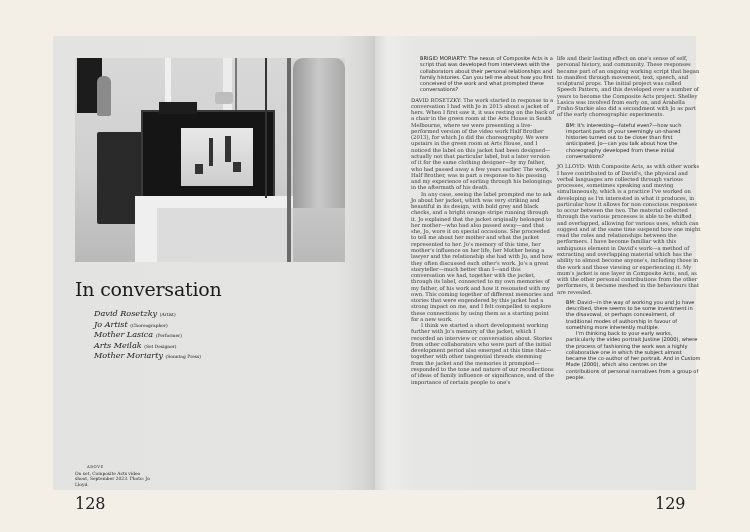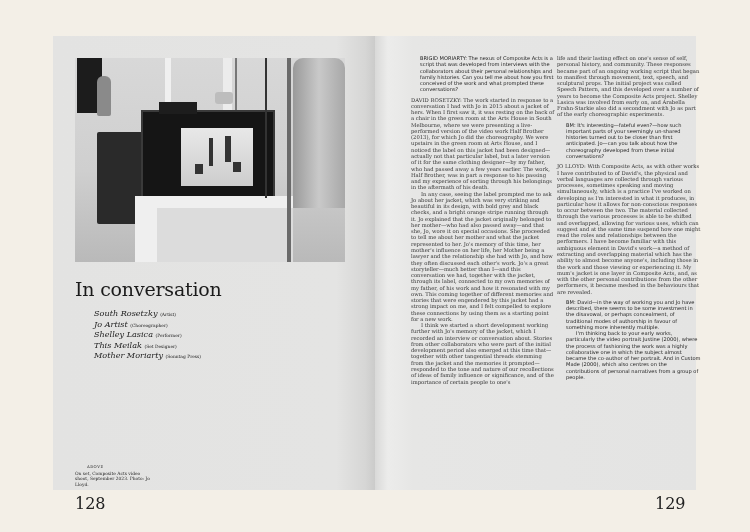--- a/index.html
+++ b/index.html
@@ -67,24 +67,24 @@
     <div class="plinth"></div>
     <div class="plinthside"></div>
     <div class="tank"></div>
     <div class="pole"></div>
     <div class="pole2"></div>
   </div>
 
   <h1>In conversation</h1>
 
   <div class="contribs">
-    <div><span class="nm">South Rosetzky</span> <span class="rl">(Artist)</span></div>
+    <div><span class="nm">David Rosetzky</span> <span class="rl">(Artist)</span></div>
     <div><span class="nm">Jo Artist</span> <span class="rl">(Choreographer)</span></div>
-    <div><span class="nm">Shelley Lasica</span> <span class="rl">(Performer)</span></div>
-    <div><span class="nm">This Meilak</span> <span class="rl">(Set Designer)</span></div>
+    <div><span class="nm">Mother Lasica</span> <span class="rl">(Performer)</span></div>
+    <div><span class="nm">Arts Meilak</span> <span class="rl">(Set Designer)</span></div>
     <div><span class="nm">Mother Moriarty</span> <span class="rl">(Sonntag Press)</span></div>
   </div>
 
   <div class="caption">
     <span class="lbl">ABOVE</span>
     <span>On set, Composite Acts video shoot, September 2023. Photo: Jo Lloyd.</span>
   </div>
 
   <div class="folio l" style="left:22px">128</div>
 </div>

